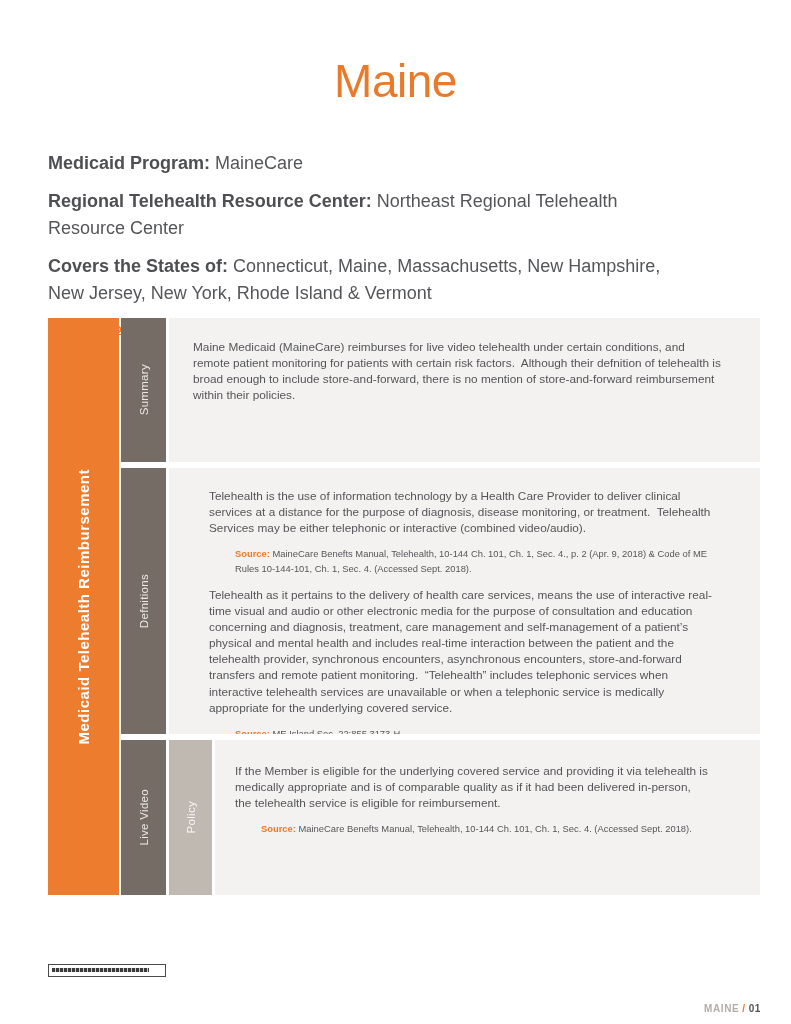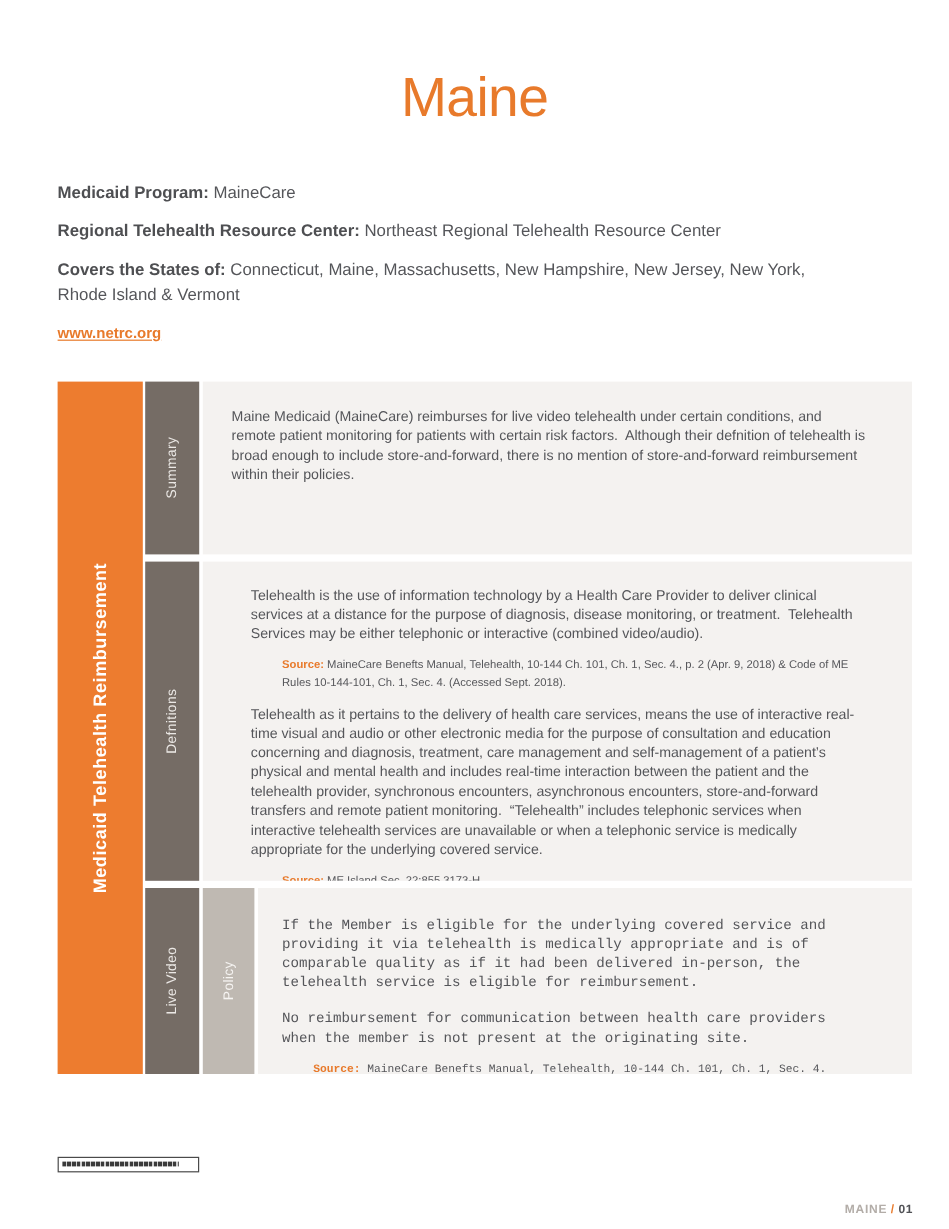--- a/index.html
+++ b/index.html
@@ -15,21 +15,21 @@
   
   .page-title {
     position:absolute; top:54px; left:0; right:0;
     text-align:center;
     font-size:46px; font-weight:400; letter-spacing:-0.5px;
     color:#E87A2B;
   }
 
   
   .meta { position:absolute; top:150px; left:48px; width:650px; }
-  .meta-line { font-size:14px; line-height:1.5; margin-bottom:11px; }
+  .meta-line { font-size:18px; line-height:1.5; margin-bottom:11px; }
   .meta-label { font-weight:700; color:#4E4F52; }
   .meta-value { color:#55565A; }
   .meta-link {
     display:inline-block; margin-top:4px;
     font-size:12.5px; font-weight:700;
     color:#E87A2B; text-decoration:underline; cursor:pointer;
   }
 
   
   .doc-table { position:absolute; top:318px; left:48px; width:712px; height:577px; display:flex; }
@@ -53,21 +53,21 @@
   .tab.dark  { width:45px; background:#756C65; }
   .tab.light { width:43px; background:#BFB9B2; }
   .tab .v-label { font-size:11.5px; letter-spacing:0.3px; }
   .tab.dark  .v-label { color:#EBE8E5; }
   .tab.light .v-label { color:#F6F4F2; }
   .content {
     flex:1; background:#F4F2F0; overflow:hidden;
   }
   .row-summary .content     { padding:21px 36px 0 24px; }
   .row-definitions .content { padding:20px 44px 0 40px; }
-  .row-livevideo .content   { padding:23px 50px 0 20px;font-family:Liberation Mono, monospace; }
+  .row-livevideo .content   { padding:23px 50px 0 20px; }
   .para {
     font-size:11.8px; line-height:1.37; color:#545559;
     white-space:pre-wrap;
   }
   .para + .para { margin-top:13px; }
   .source {
     margin:11px 0 11px 26px;
     font-size:9.4px; line-height:1.5; color:#55565A;
   }
   .source-label { color:#E87A2B; font-weight:700; }
@@ -148,21 +148,20 @@
 
       <div class="row row-livevideo">
         <div class="tab dark">
           <span class="v-label">Live Video</span>
         </div>
         <div class="tab light">
           <span class="v-label">Policy</span>
         </div>
         <div class="content">
           <p class="para">If the Member is eligible for the underlying covered service and providing it via telehealth is medically appropriate and is of comparable quality as if it had been delivered in-person, the telehealth service is eligible for reimbursement.</p>
-          <p class="para">No reimbursement for communication between health care providers when the member is not present at the originating site.</p>
           <p class="source">
             <span class="source-label">Source:</span>
             <span>MaineCare Benefts Manual, Telehealth, 10-144 Ch. 101, Ch. 1, Sec. 4. (Accessed Sept. 2018).</span>
           </p>
         </div>
       </div>
 
     </div>
   </div>
 

